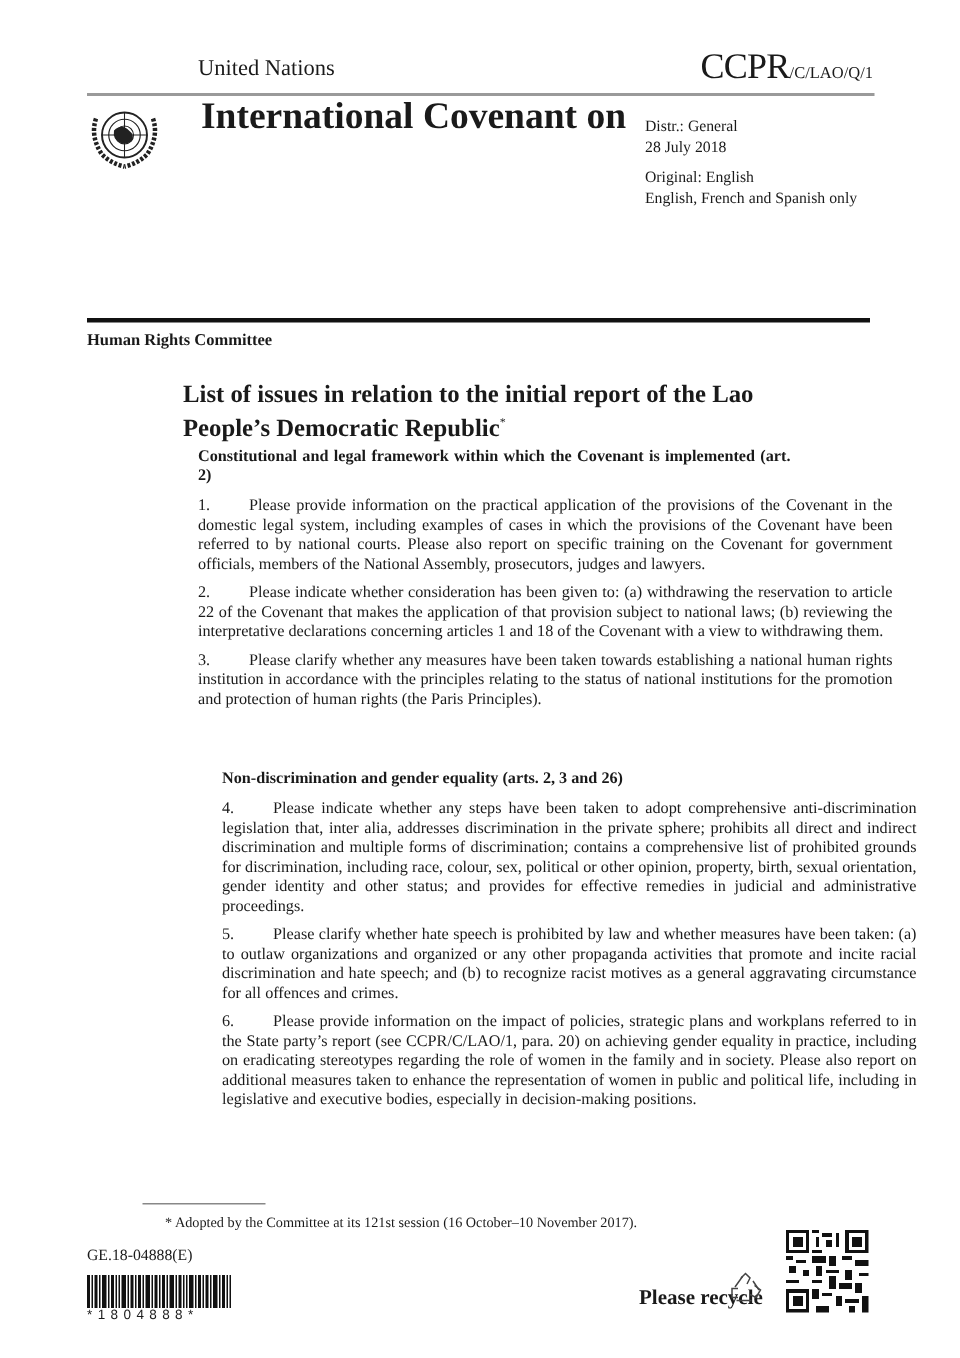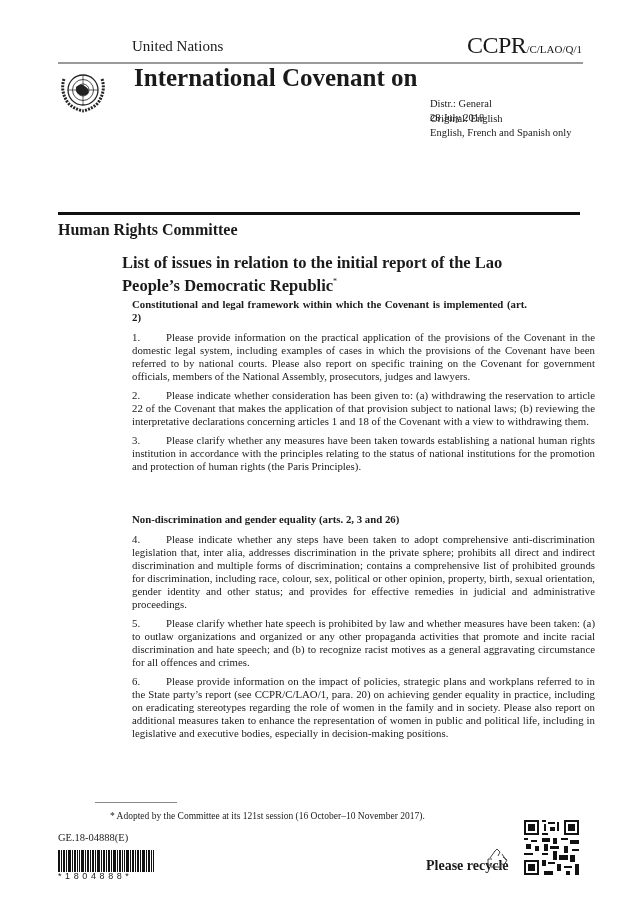--- a/index.html
+++ b/index.html
@@ -5,24 +5,24 @@
   html, body { margin: 0; padding: 0; background: #ffffff; }
   body { width: 640px; height: 905px; position: relative; overflow: hidden;
          font-family: "Liberation Serif", "DejaVu Serif", serif; color: #1a1a1a; }
   .abs { position: absolute; }
   .un-label { left: 132px; top: 38px; font-size: 15px; }
   .symbol { right: 58px; top: 32px; font-size: 24px; letter-spacing: -0.5px; }
   .symbol .sub { font-size: 11px; letter-spacing: 0; }
   .rule-top { left: 58px; top: 62px; width: 525px; height: 2px; background: #9a9a9a; }
   .emblem { left: 58px; top: 67px; width: 50px; height: 50px; }
   .treaty { left: 134px; top: 67px; font-size: 25px; font-weight: bold; line-height: 22px; }
-  .distr { left: 430px; top: 78px; font-size: 10.5px; line-height: 14px; margin-top: 19px; }
+  .distr { left: 430px; top: 78px; font-size: 10.5px; line-height: 14px; }
   .orig { left: 430px; top: 112px; font-size: 10.5px; line-height: 14px; }
   .rule-thick { left: 58px; top: 212px; width: 522px; height: 3px; background: #111; }
-  .committee { left: 58px; top: 221px; font-size: 16px; font-weight: bold; }
+  .committee { left: 58px; top: 221px; font-size: 11px; font-weight: bold; }
   .title { left: 122px; top: 253px; width: 440px; font-size: 16.5px; font-weight: bold; line-height: 19px; }
   .title .star { font-size: 8px; vertical-align: super; font-weight: normal; }
   .body { left: 132px; width: 463px; font-size: 10.8px; line-height: 13px; text-align: justify; }
   .heading { font-weight: bold; font-size: 10.8px; line-height: 13px; }
   .para-num { display: inline-block; width: 34px; }
   .para { margin: 0 0 6px 0; }
   .fn-rule { left: 95px; top: 802px; width: 82px; height: 1px; background: #888; }
   .footnote { left: 110px; top: 811px; font-size: 9.5px; }
   .job { left: 58px; top: 832px; font-size: 10.5px; }
   .barcode { left: 58px; top: 850px; width: 96px; height: 22px; }
@@ -67,21 +67,21 @@
 
 <div class="abs title"><span>List of issues in relation to the initial report of the Lao People’s Democratic Republic</span><span class="star">*</span></div>
 
 <div class="abs body" style="top:298px;">
   <div class="heading" style="width:395px;margin-bottom:7px;">Constitutional and legal framework within which the Covenant is implemented (art. 2)</div>
   <p class="para"><span class="para-num">1.</span><span>Please provide information on the practical application of the provisions of the Covenant in the domestic legal system, including examples of cases in which the provisions of the Covenant have been referred to by national courts. Please also report on specific training on the Covenant for government officials, members of the National Assembly, prosecutors, judges and lawyers.</span></p>
   <p class="para"><span class="para-num">2.</span><span>Please indicate whether consideration has been given to: (a) withdrawing the reservation to article 22 of the Covenant that makes the application of that provision subject to national laws; (b) reviewing the interpretative declarations concerning articles 1 and 18 of the Covenant with a view to withdrawing them.</span></p>
   <p class="para"><span class="para-num">3.</span><span>Please clarify whether any measures have been taken towards establishing a national human rights institution in accordance with the principles relating to the status of national institutions for the promotion and protection of human rights (the Paris Principles).</span></p>
 </div>
 
-<div class="abs body" style="top:513px;">
+<div class="abs body" style="top:513px;margin-left:16px;">
   <div class="heading" style="margin-bottom:7px;">Non-discrimination and gender equality (arts. 2, 3 and 26)</div>
   <p class="para"><span class="para-num">4.</span><span>Please indicate whether any steps have been taken to adopt comprehensive anti-discrimination legislation that, inter alia, addresses discrimination in the private sphere; prohibits all direct and indirect discrimination and multiple forms of discrimination; contains a comprehensive list of prohibited grounds for discrimination, including race, colour, sex, political or other opinion, property, birth, sexual orientation, gender identity and other status; and provides for effective remedies in judicial and administrative proceedings.</span></p>
   <p class="para"><span class="para-num">5.</span><span>Please clarify whether hate speech is prohibited by law and whether measures have been taken: (a) to outlaw organizations and organized or any other propaganda activities that promote and incite racial discrimination and hate speech; and (b) to recognize racist motives as a general aggravating circumstance for all offences and crimes.</span></p>
   <p class="para"><span class="para-num">6.</span><span>Please provide information on the impact of policies, strategic plans and workplans referred to in the State party’s report (see CCPR/C/LAO/1, para. 20) on achieving gender equality in practice, including on eradicating stereotypes regarding the role of women in the family and in society. Please also report on additional measures taken to enhance the representation of women in public and political life, including in legislative and executive bodies, especially in decision-making positions.</span></p>
 </div>
 
 <div class="abs fn-rule"></div>
 <div class="abs footnote">*  Adopted by the Committee at its 121st session (16 October–10 November 2017).</div>
 
 <div class="abs job">GE.18-04888(E)</div>

